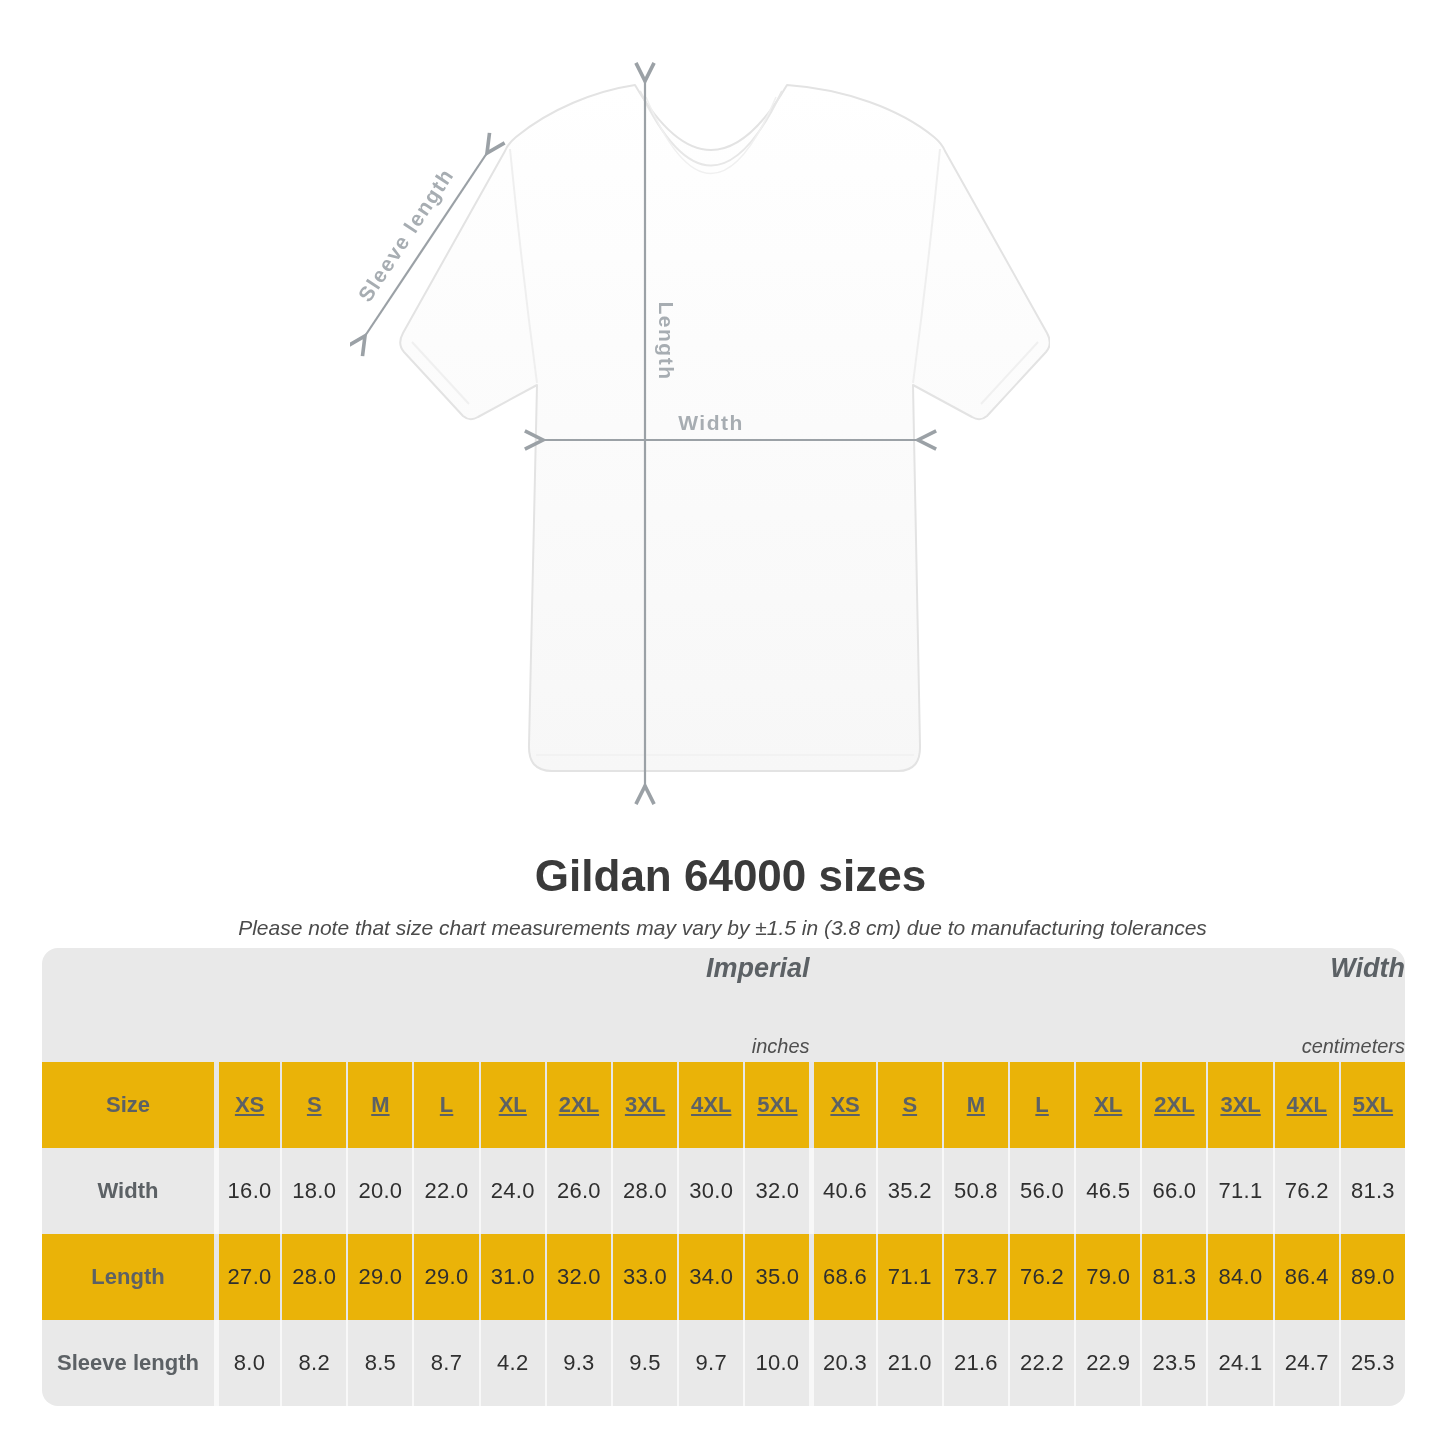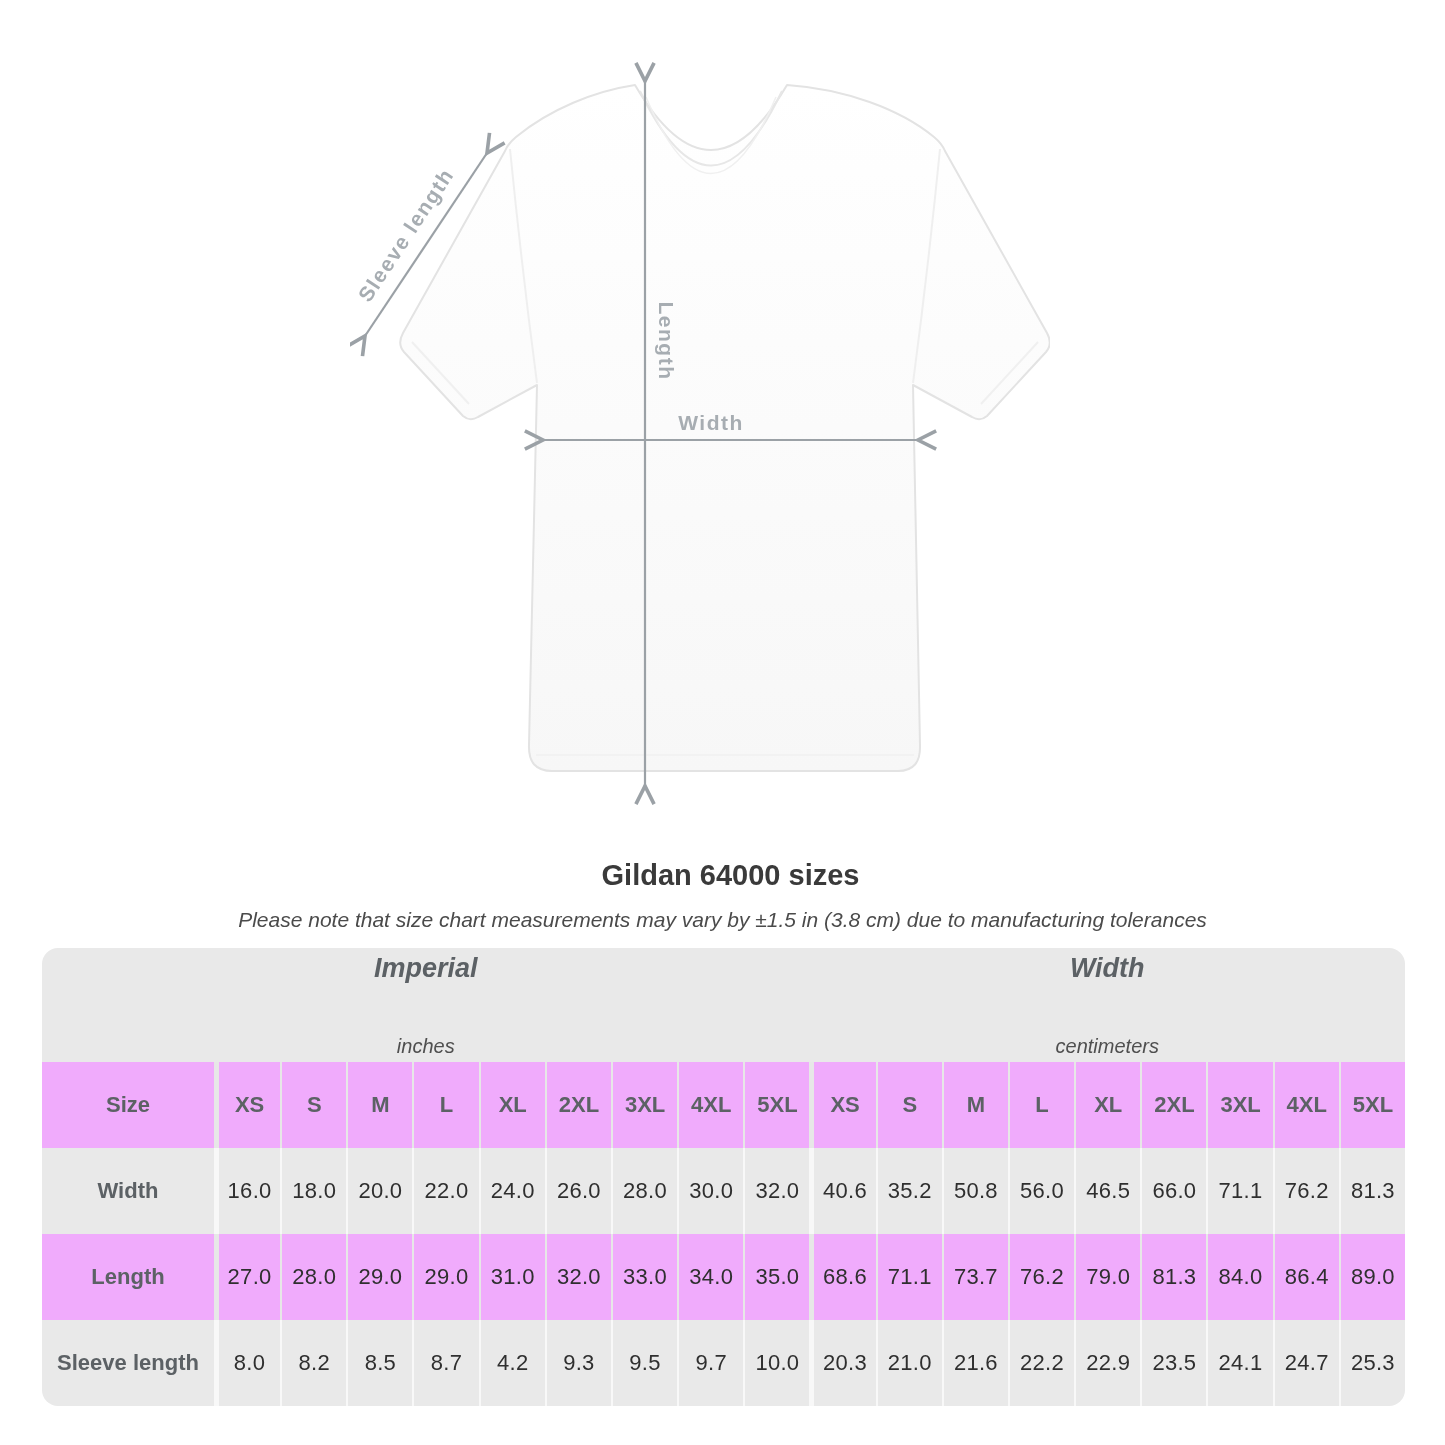--- a/index.html
+++ b/index.html
@@ -5,43 +5,43 @@
   html,body{margin:0;padding:0;background:#ffffff;width:1445px;height:1445px;
     font-family:"Liberation Sans",sans-serif;overflow:hidden;position:relative;}
   .page{position:relative;width:1445px;height:1445px;background:#fff;}
 
   
   .shirt-wrap{position:absolute;left:350px;top:45px;width:700px;height:760px;}
   svg text{font-family:"Liberation Sans",sans-serif;}
 
   
   .heading-block{position:absolute;left:0;top:843px;width:1445px;text-align:center;}
-  .page-title{font-size:29px;font-weight:700;color:#3a3a3a;line-height:1.15;margin:16px;padding-left:16px;}
+  .page-title{font-size:44px;font-weight:700;color:#3a3a3a;line-height:1.15;margin:8px;padding-left:16px;}
   .page-subtitle{font-size:21px;font-style:italic;color:#4b4b4b;margin:14px 0 0 0;}
 
   
   .size-table{position:absolute;left:42px;top:948px;width:1363px;border-radius:16px;
     overflow:hidden;background:#ffffff;}
   .band{display:grid;grid-template-columns:172px repeat(18,1fr);height:114px;background:#e9e9e9;}
-  .band-cell{display:flex;flex-direction:column;align-items:center;justify-content:center;gap:7px;}
+  .band-cell{display:flex;flex-direction:column;align-items:flex-end;justify-content:center;gap:7px;}
   .band-imperial{grid-column:1 / span 10;}
   .band-metric{grid-column:11 / span 9;}
   .unit-title{font-size:27px;font-weight:700;font-style:italic;color:#5c6165;}
   .unit-sub{font-size:20px;font-style:italic;color:#4f4f4f;margin-top:44px;}
 
   .trow{display:grid;grid-template-columns:172px repeat(18,1fr);height:86px;}
-  .row-white{background:#f0abfc;}
+  .row-white{background:#eab308;}
   .row-gray{background:#e9e9e9;}
   .cell{display:flex;align-items:center;justify-content:center;font-size:22px;
     border-left:2px solid transparent;}
   .row-white .cell{border-left-color:#e7e7e7;}
   .row-gray  .cell{border-left-color:#f8f8f8;}
   .cell.group-start{border-left-width:5px;}
   .label-cell{border-left:none !important;font-weight:700;color:#5c6165;}
-  .head-cell{font-weight:700;color:#5c6165;}
+  .head-cell{font-weight:700;color:#5c6165;text-decoration:underline;}
   .data-cell{font-weight:400;color:#2f2f2f;letter-spacing:0.3px;}
 </style>
 </head>
 <body>
 
 <div class="page">
 
   <div class="shirt-wrap">
     <svg width="700" height="760" viewBox="0 0 700 760">
       <defs>

